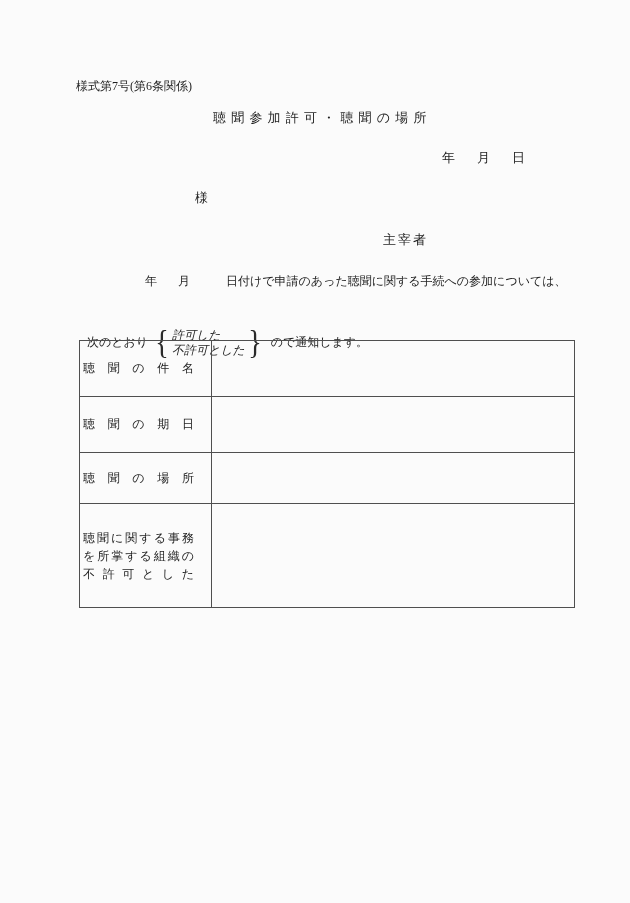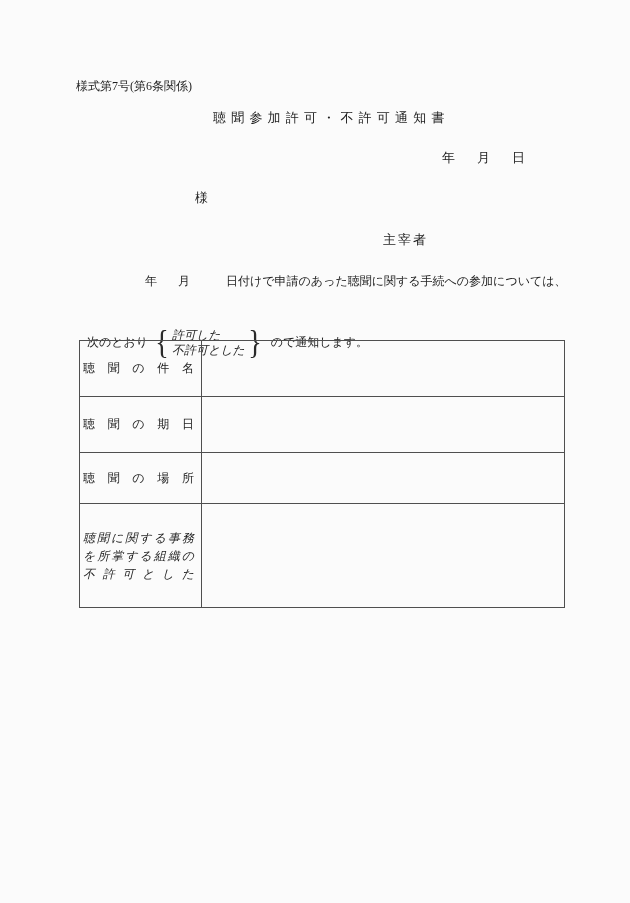--- a/index.html
+++ b/index.html
@@ -33,37 +33,37 @@
     position: absolute; left: 79px; top: 340px;
     border-collapse: collapse; table-layout: fixed;
     width: 473px;
   }
   .form-table td {
     border: 1px solid #4f4f4f;
     vertical-align: middle;
     font-size: 12px;
     padding: 0;
   }
-  .form-table td.label-cell { width: 111px; padding: 0 7px 0 3px; }
+  .form-table td.label-cell { width: 111px; padding: 0 17px 0 3px; }
   .form-table td.value-cell { width: 362px; }
   .jlabel { text-align: justify; text-align-last: justify; line-height: 15px; }
-  .mlabel { text-align: justify; text-align-last: justify; line-height: 18px; font-style: italic; }
+  .mlabel { text-align: justify; text-align-last: justify; line-height: 18px; }
   .r5-line1 { text-align: justify; text-align-last: justify; line-height: 17px; }
   .r5-line2 { padding-left: 4px; line-height: 17px; white-space: nowrap; }
   tr.row-1, tr.row-2 { height: 56px; }
   tr.row-3 { height: 51px; }
   tr.row-4 { height: 104px; }
   tr.row-5 { height: 146px; }
 </style>
 </head>
 <body>
 
 <div class="abs form-number">様式第7号(第6条関係)</div>
 
-<div class="abs doc-title">聴聞参加許可・不許可通知書</div>
+<div class="abs doc-title">聴聞参加許可・聴聞の場所</div>
 
 <div class="abs date-line">
   <span>年</span>
   <span>月</span>
   <span>日</span>
 </div>
 
 <div class="abs addressee">様</div>
 
 <div class="abs presider">主宰者</div>

